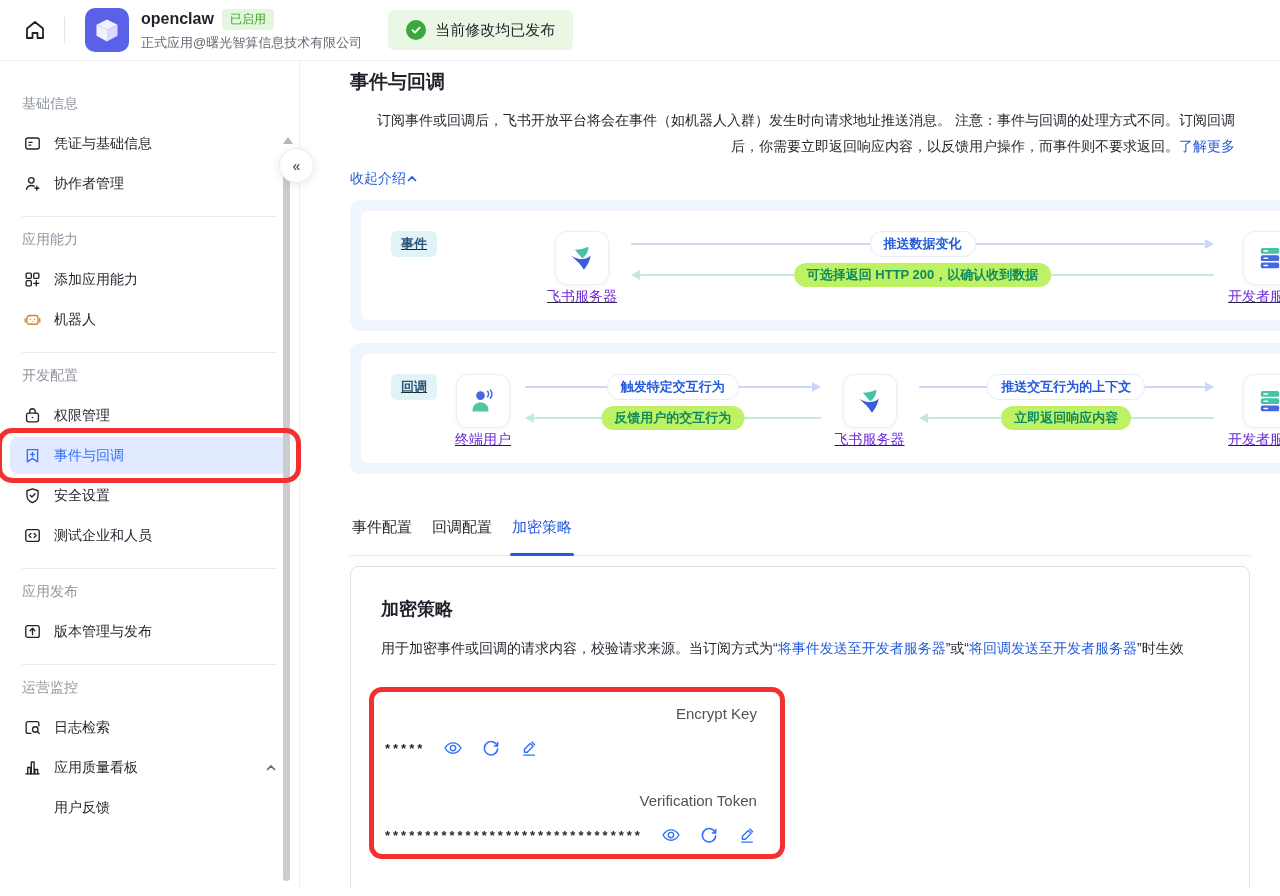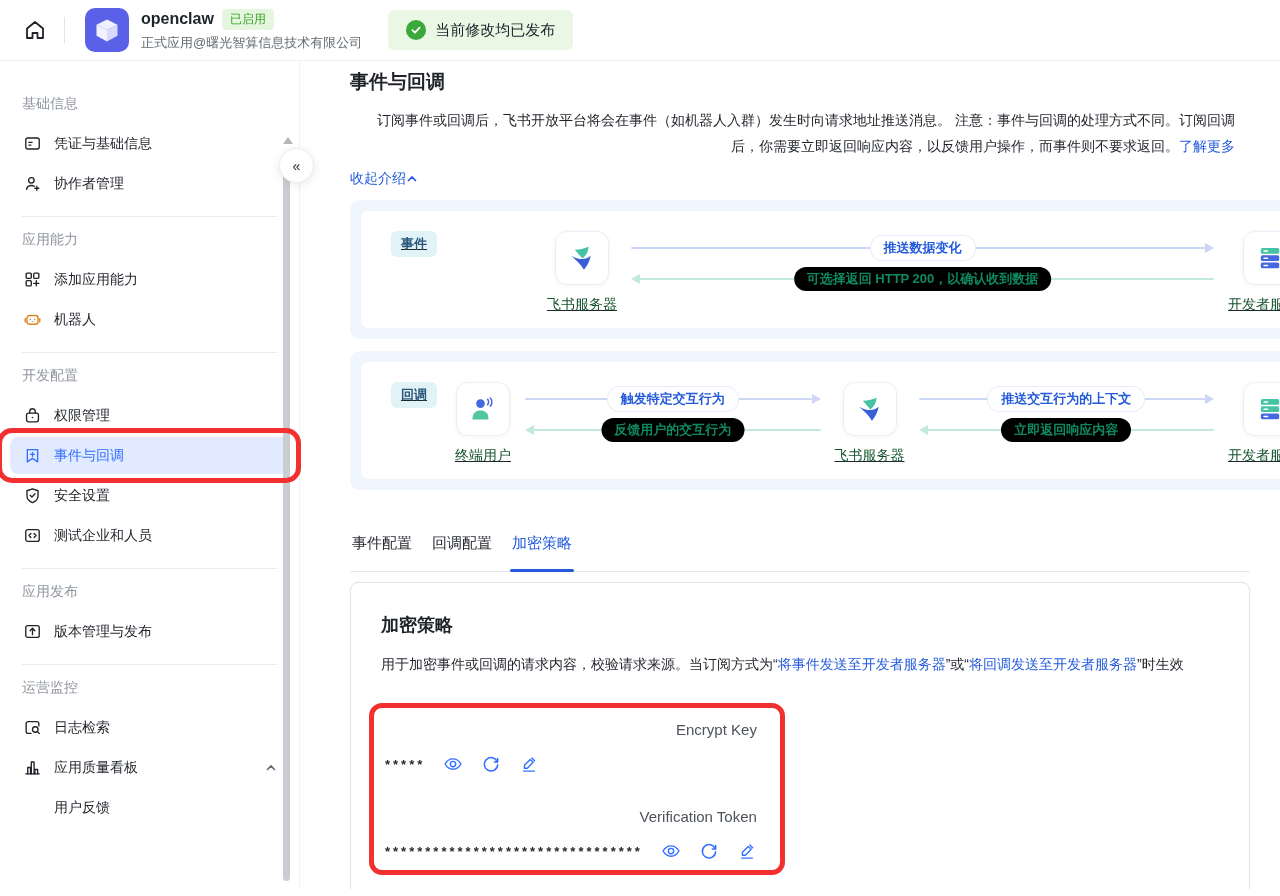--- a/index.html
+++ b/index.html
@@ -46,31 +46,31 @@
   .page-desc { font-size:14px; line-height:26px; color:#1f2329; margin-top:12px; max-width:885px;text-align:right; }
   .link { color:#245bdb; cursor:pointer; text-decoration:none; }
   .collapse-intro { display:inline-flex; align-items:center; font-size:14px; color:#245bdb; margin-top:11px; cursor:pointer; }
 
   .diag { background:#f0f6fd; border-radius:10px; padding:10px; margin-top:12px; width:1017px;text-decoration:underline; }
   .diag + .diag { margin-top:12px; }
   .diag-inner { background:#fff; border:1px solid #f1f5fb; border-radius:8px; position:relative; display:flex; align-items:center; padding:20px 44px 14px 30px; }
   .diag-badge { align-self:flex-start; background:#e1f3f6; color:#2a5578; font-size:13px; font-weight:bold; border-radius:6px; padding:4px 10px; flex:none; }
   .node { display:flex; flex-direction:column; align-items:center; flex:none; }
   .node-card { width:54px; height:54px; background:#fff; border:1px solid #e9eef8; border-radius:12px; box-shadow:0 1px 4px rgba(31,35,41,.05); display:flex; align-items:center; justify-content:center; }
-  .node-label { font-size:14px; color:#14532d; margin-top:11px; white-space:nowrap; }
+  .node-label { font-size:14px; color:#6d28d9; margin-top:3px; white-space:nowrap; }
   .arrows { flex:1; display:flex; flex-direction:column; gap:9px; margin:0 14px; transform:translateY(-9px);text-align:center; }
   .arrow { position:relative; height:22px; display:flex; align-items:center; }
   .arrow .line { flex:1; height:2px; border-radius:1px; }
   .arrow.fwd .line { background:#ccd6f5; }
   .arrow.bwd .line { background:#c2e9dd; }
   .arrow.fwd::after { content:""; width:0; height:0; border-top:5px solid transparent; border-bottom:5px solid transparent; border-left:9px solid #ccd6f5; }
   .arrow.bwd::before { content:""; width:0; height:0; border-top:5px solid transparent; border-bottom:5px solid transparent; border-right:9px solid #c2e9dd; }
   .pill { position:absolute; left:50%; top:50%; transform:translate(-50%,-50%); white-space:nowrap; font-size:13px; font-weight:bold; border-radius:12px; padding:3px 13px; }
   .pill.blue { background:#fff; border:1px solid #e4ebf8; color:#245bdb; }
-  .pill.green { background:#000000; color:#0e8a62; }
+  .pill.green { background:#bef264; color:#0e8a62; }
 
   
   .tabs { display:flex; gap:16px; margin-top:36px; border-bottom:1px solid #e7e8ea; }
   .tab { font-size:15px; font-weight:500; color:#1f2329; padding:8px 2px 18px; position:relative; cursor:pointer; }
   .tab.active { color:#245bdb; }
   .tab.active::after { content:""; position:absolute; left:0; right:0; bottom:-1px; height:3px; background:#245bdb; border-radius:2px; }
 
   
   .enc-card { border:1px solid #e1e2e5; border-radius:8px; margin-top:10px; padding:30px 30px; min-height:352px; }
   .enc-title { font-size:18px; font-weight:bold; color:#1f2329; }

